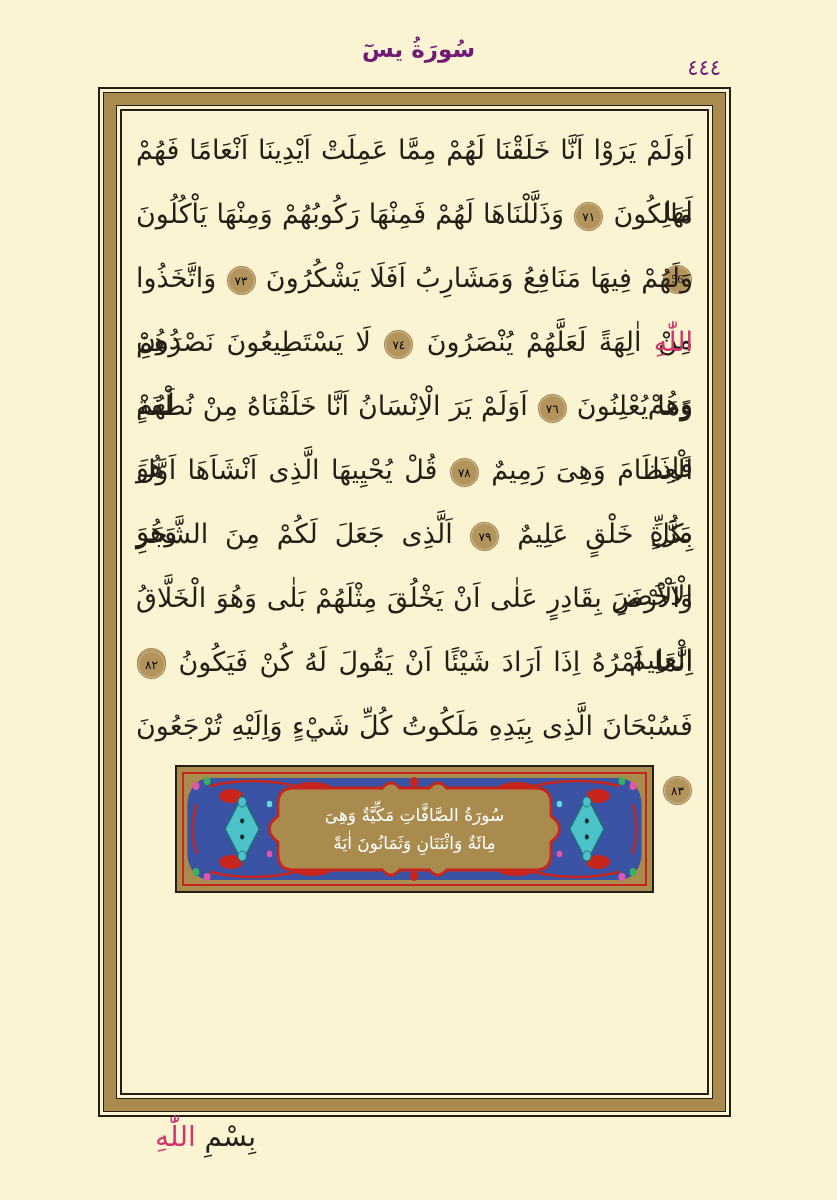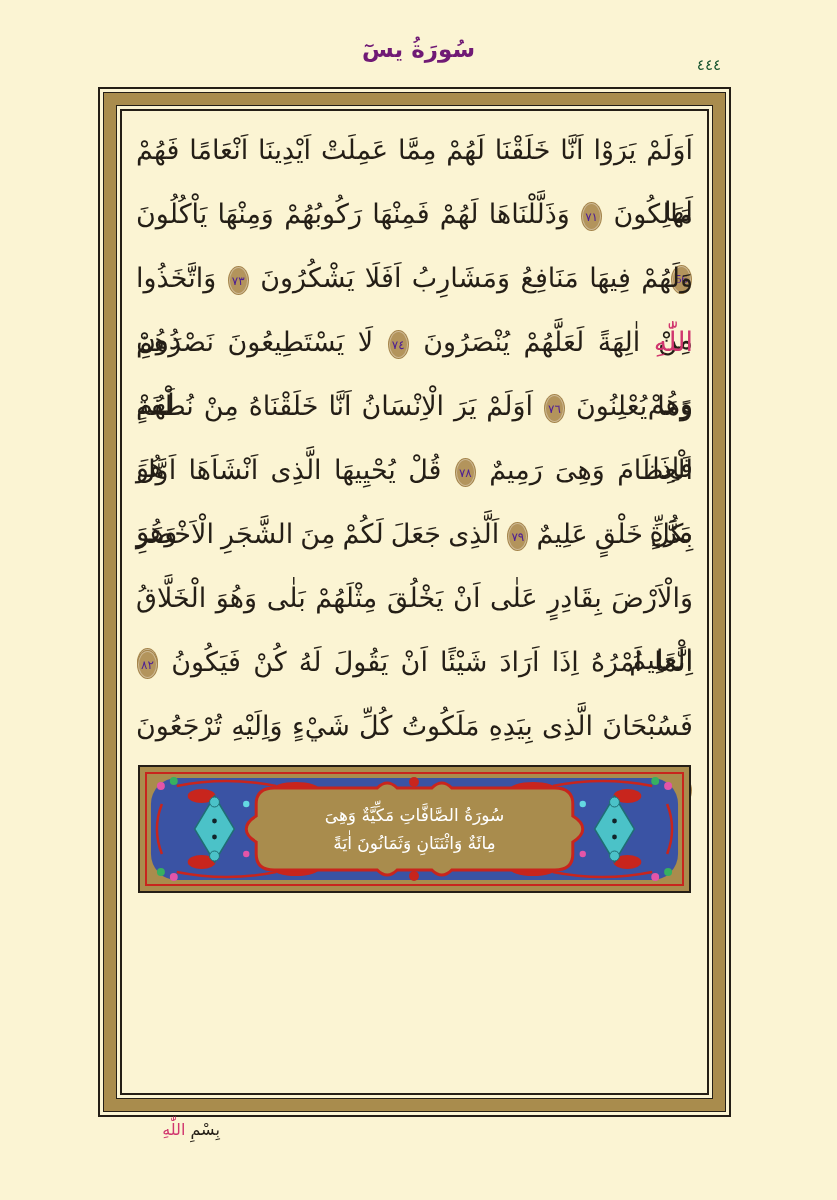--- a/index.html
+++ b/index.html
@@ -14,21 +14,21 @@
   .page{position:absolute;inset:0;}
 
   
   .surah-title{
     position:absolute;top:36px;left:0;right:0;
     text-align:center;font-size:23px;font-weight:bold;color:#701a75;
     direction:rtl;
   }
   .page-number{
     position:absolute;top:56px;right:116px;
-    font-size:15px;color:#14532d;letter-spacing:1px;
+    font-size:21px;color:#701a75;letter-spacing:1px;
   }
 
   
   .frame{
     position:absolute;left:98px;top:87px;width:633px;height:1030px;
     box-sizing:border-box;border:2px solid #241E16;padding:3px;background:#FBF4D3;
   }
   .f2{height:100%;box-sizing:border-box;border:1px solid #241E16;background:#A98C4D;padding:12px;}
   .f3{height:100%;box-sizing:border-box;border:1px solid #241E16;background:#FBF4D3;padding:3px;}
   .f4{
@@ -42,49 +42,49 @@
     height:64px;line-height:62px;
     font-size:27px;color:#241E16;
     direction:rtl;
     text-align:justify;text-align-last:justify;
     white-space:normal;overflow:visible;
   }
   .quran-line .seg{white-space:normal;}
   .red-word{color:#D0366E;}
   .verse-badge{
     display:inline-flex;align-items:center;justify-content:center;
-    width:19px;height:27px;border-radius:50%;
-    background:#B3945C;color:#4c1d95;
+    width:27px;height:27px;border-radius:50%;
+    background:#B3945C;color:#000000;
     font-size:12px;line-height:1;vertical-align:middle;
     box-shadow:inset 0 0 0 1px rgba(255,255,255,.35), 0 0 0 1px #A5854C;
     margin:15px 2px;
   }
 
   
   .banner{
-    width:553px;height:128px;margin:6px auto 0;
+    width:479px;height:128px;margin:6px auto 0;
     box-sizing:border-box;border:2px solid #241E16;
     background:#A98C4D;padding:5px;flex:0 0 auto;
   }
   .banner-inner{
     height:100%;box-sizing:border-box;border:2px solid #C8251D;
     background:#3A53A4;position:relative;overflow:hidden;
   }
   .banner-svg{position:absolute;inset:0;width:100%;height:100%;}
   .banner-text{
     position:absolute;inset:0;
     display:flex;flex-direction:column;align-items:center;justify-content:center;
     gap:3px;direction:rtl;text-align:center;
     color:#FFFFFF;font-size:17px;line-height:1.45;
   }
 
   
   .catchword{
     position:absolute;top:1120px;left:126px;width:130px;
-    font-size:16px;direction:rtl;text-align:center;color:#241E16;
+    font-size:28px;direction:rtl;text-align:right;color:#241E16;
   }
   .catchword .red-word{color:#D0366E;}
 </style>
 </head>
 <body>
 
 <div class="page">
 
   <div class="surah-title">سُورَةُ يسٓ</div>
   <div class="page-number">٤٤٤</div>

